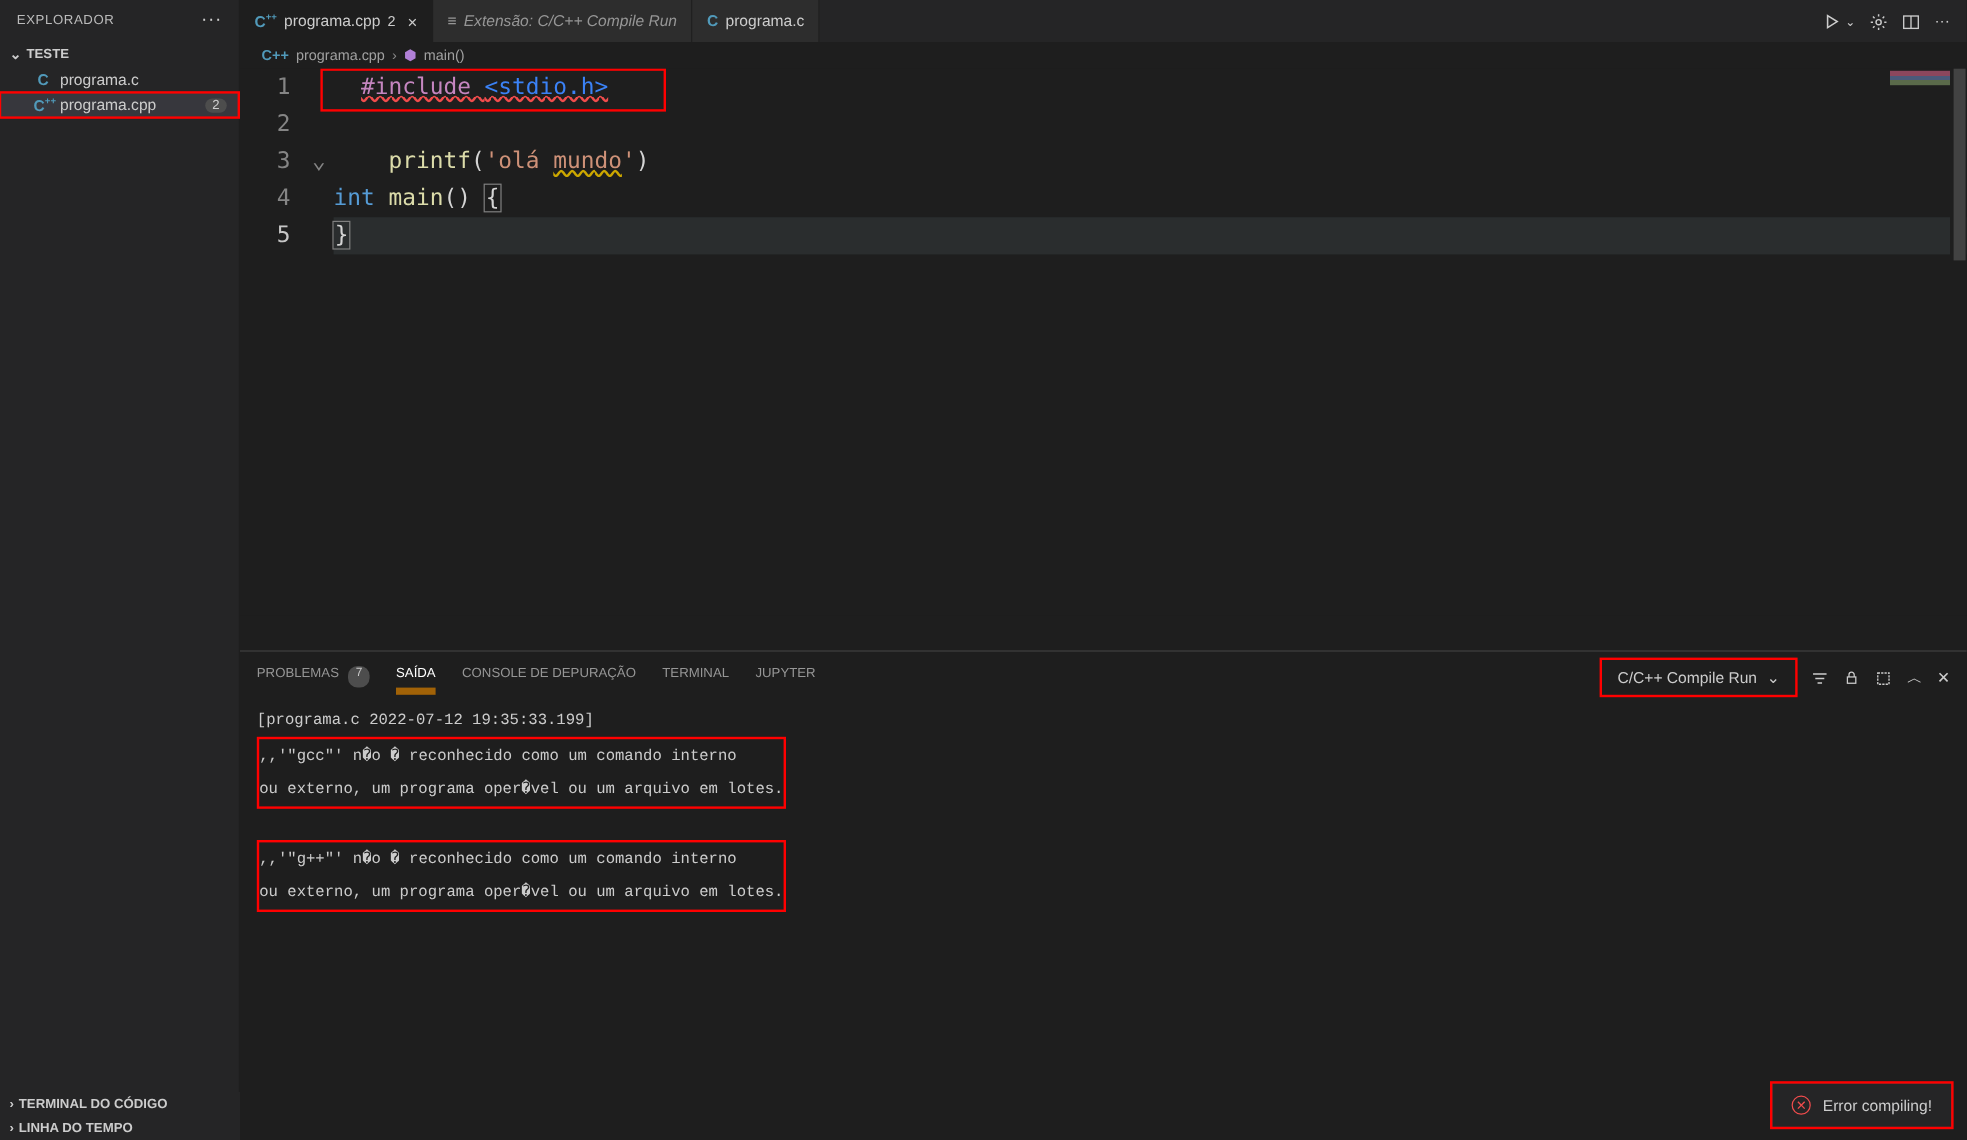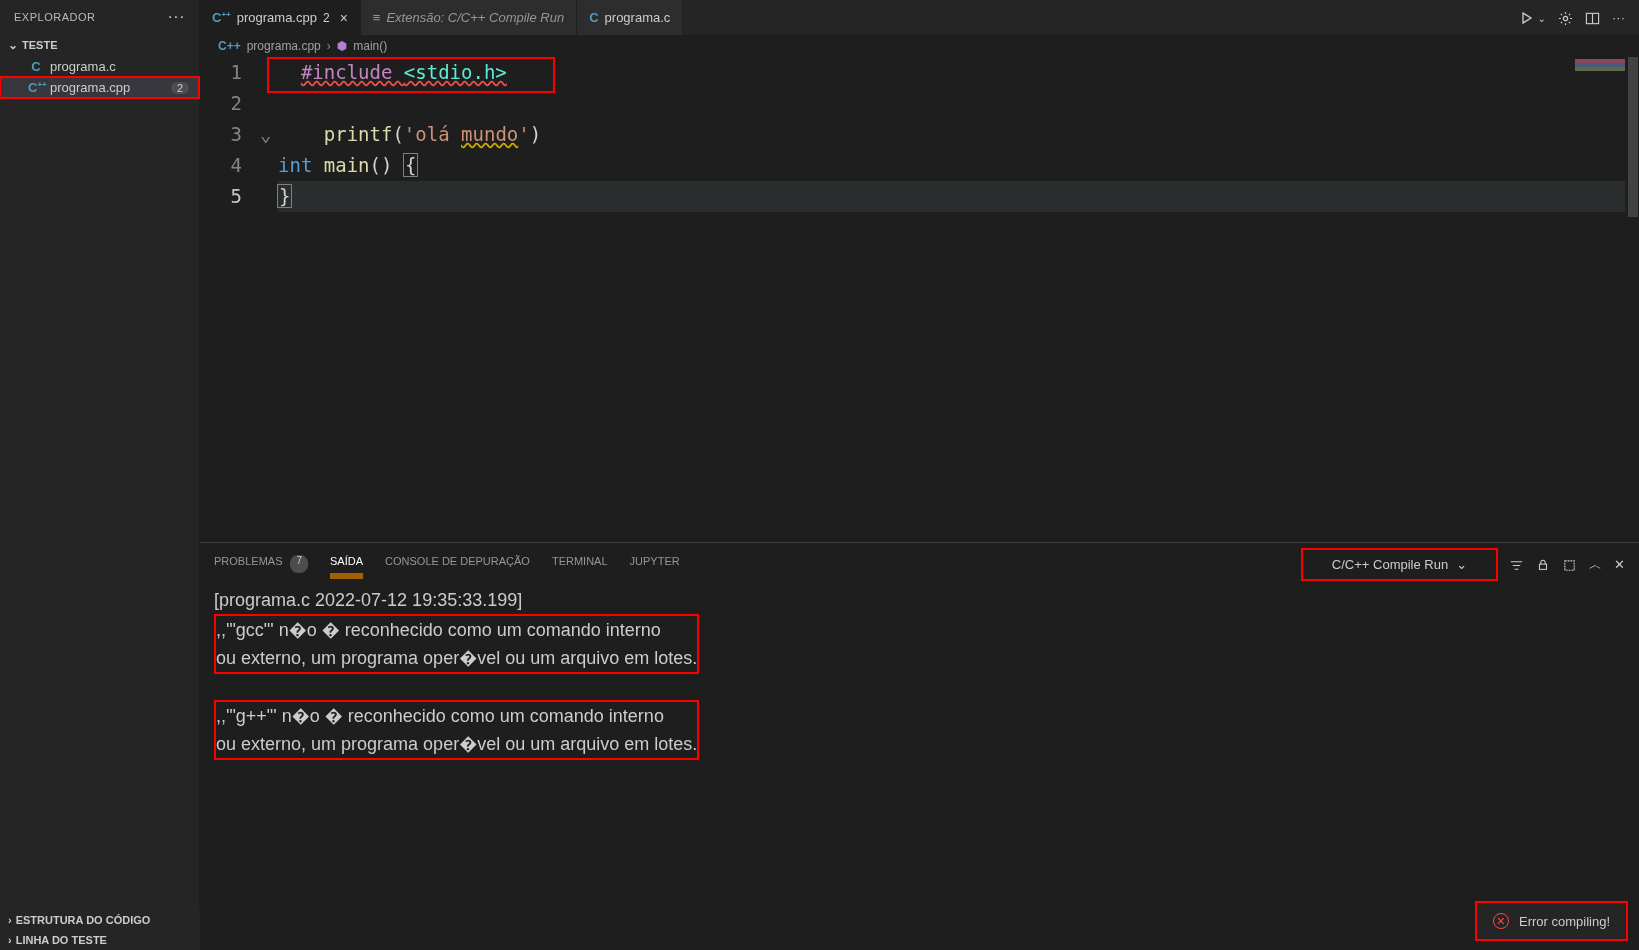--- a/index.html
+++ b/index.html
@@ -127,21 +127,21 @@
 .fold-col { width: 18px; color: #858585; }
 .fold-col .ln { height: 31px; line-height: 31px; }
 .code-lines { flex: 1; }
 .code-lines .cl { height: 31px; line-height: 31px; white-space: pre; }
 .code-lines .cl.hl { background: #2a2d2e; }
 .tok-kw { color: #569cd6; }
 .tok-fn { color: #dcdcaa; }
 .tok-inc { color: #c586c0; margin-top: 20px; }
 .tok-str { color: #ce9178; }
 .tok-punc { color: #d4d4d4; }
-.tok-angle { color: #5eead4; }
+.tok-angle { color: #3b82f6; }
 .tok-err { text-decoration: wavy underline #f14c4c; text-decoration-skip-ink: none; }
 .tok-warn { text-decoration: wavy underline #cca700; text-decoration-skip-ink: none; }
 .cursor-box { outline: 1px solid #7f7f7f; padding: 0 1px; }
 .minimap {
   position: absolute;
   right: 14px;
   top: 2px;
   width: 50px;
   height: 12px;
   background: linear-gradient(#8b475d 0 4px, #4a5a7a 4px 8px, #5a6a4a 8px 12px);
@@ -209,22 +209,22 @@
   display: flex;
   align-items: center;
   gap: 8px;
   padding: 2px 8px;
   cursor: pointer;
 }
 .panel-icon { cursor: pointer; }
 .panel-body {
   flex: 1;
   padding: 6px 14px;
-  font-family: Liberation Sans, sans-serif;
-  font-size: 18px;
+  font-family: Liberation Mono, monospace;
+  font-size: 13px;
   line-height: 28px;
   color: #cccccc;
   overflow: auto;
   position: relative;
 }
 .panel-body .blk { margin-bottom: 26px; width: fit-content; }
 .panel-body .hdr { color: #cccccc; }
 .panel-body .msg { color: #cccccc; }
 .panel-body .msg-red-box { border: 2px solid #ff0000; }
 .toast {
@@ -292,25 +292,25 @@
         <div class="tree-item selected red-box">
           <span class="icon cpp-icon">C<sup style="font-size:8px">++</sup></span>
           <span>programa.cpp</span>
           <span class="badge-num">2</span>
         </div>
       </div>
     <div style="flex:1"></div>
     <div class="bottom-collapse" id="bottom-secs">
         <div class="sec">
           <span class="chev">›</span>
-          <span>ESTRUTURA DO CÓDIGO</span>
+          <span>TERMINAL DO CÓDIGO</span>
         </div>
         <div class="sec">
           <span class="chev">›</span>
-          <span>LINHA DO TESTE</span>
+          <span>LINHA DO TEMPO</span>
         </div>
       </div>
   </div>
 
   <div class="editor-area">
 
     <div class="tabs-row">
       <div id="tab-list" style="display:flex">
           <div class="tab active">
             <span class="icon cpp-icon">C<sup style="font-size:8px">++</sup></span>
@@ -403,21 +403,21 @@
             </div>
             <div class="panel-tab">
               <span>TERMINAL</span>
             </div>
             <div class="panel-tab">
               <span>JUPYTER</span>
             </div>
           </div>
         <div class="panel-tabs-spacer"></div>
         <div class="panel-right-controls">
-          <div class="task-selector red-box" style="padding:8px 30px">
+          <div class="task-selector red-box" style="padding:8px 14px">
             <span>C/C++ Compile Run</span>
             <span>⌄</span>
           </div>
           <span class="panel-icon">
             <svg width="15" height="15" viewBox="0 0 16 16">
                 <path d="M2 4h12M4 8h8M6 12h4" stroke="#ccc" stroke-width="1.3"></path>
               </svg>
           </span>
           <span class="panel-icon">
             <svg width="14" height="14" viewBox="0 0 16 16">

